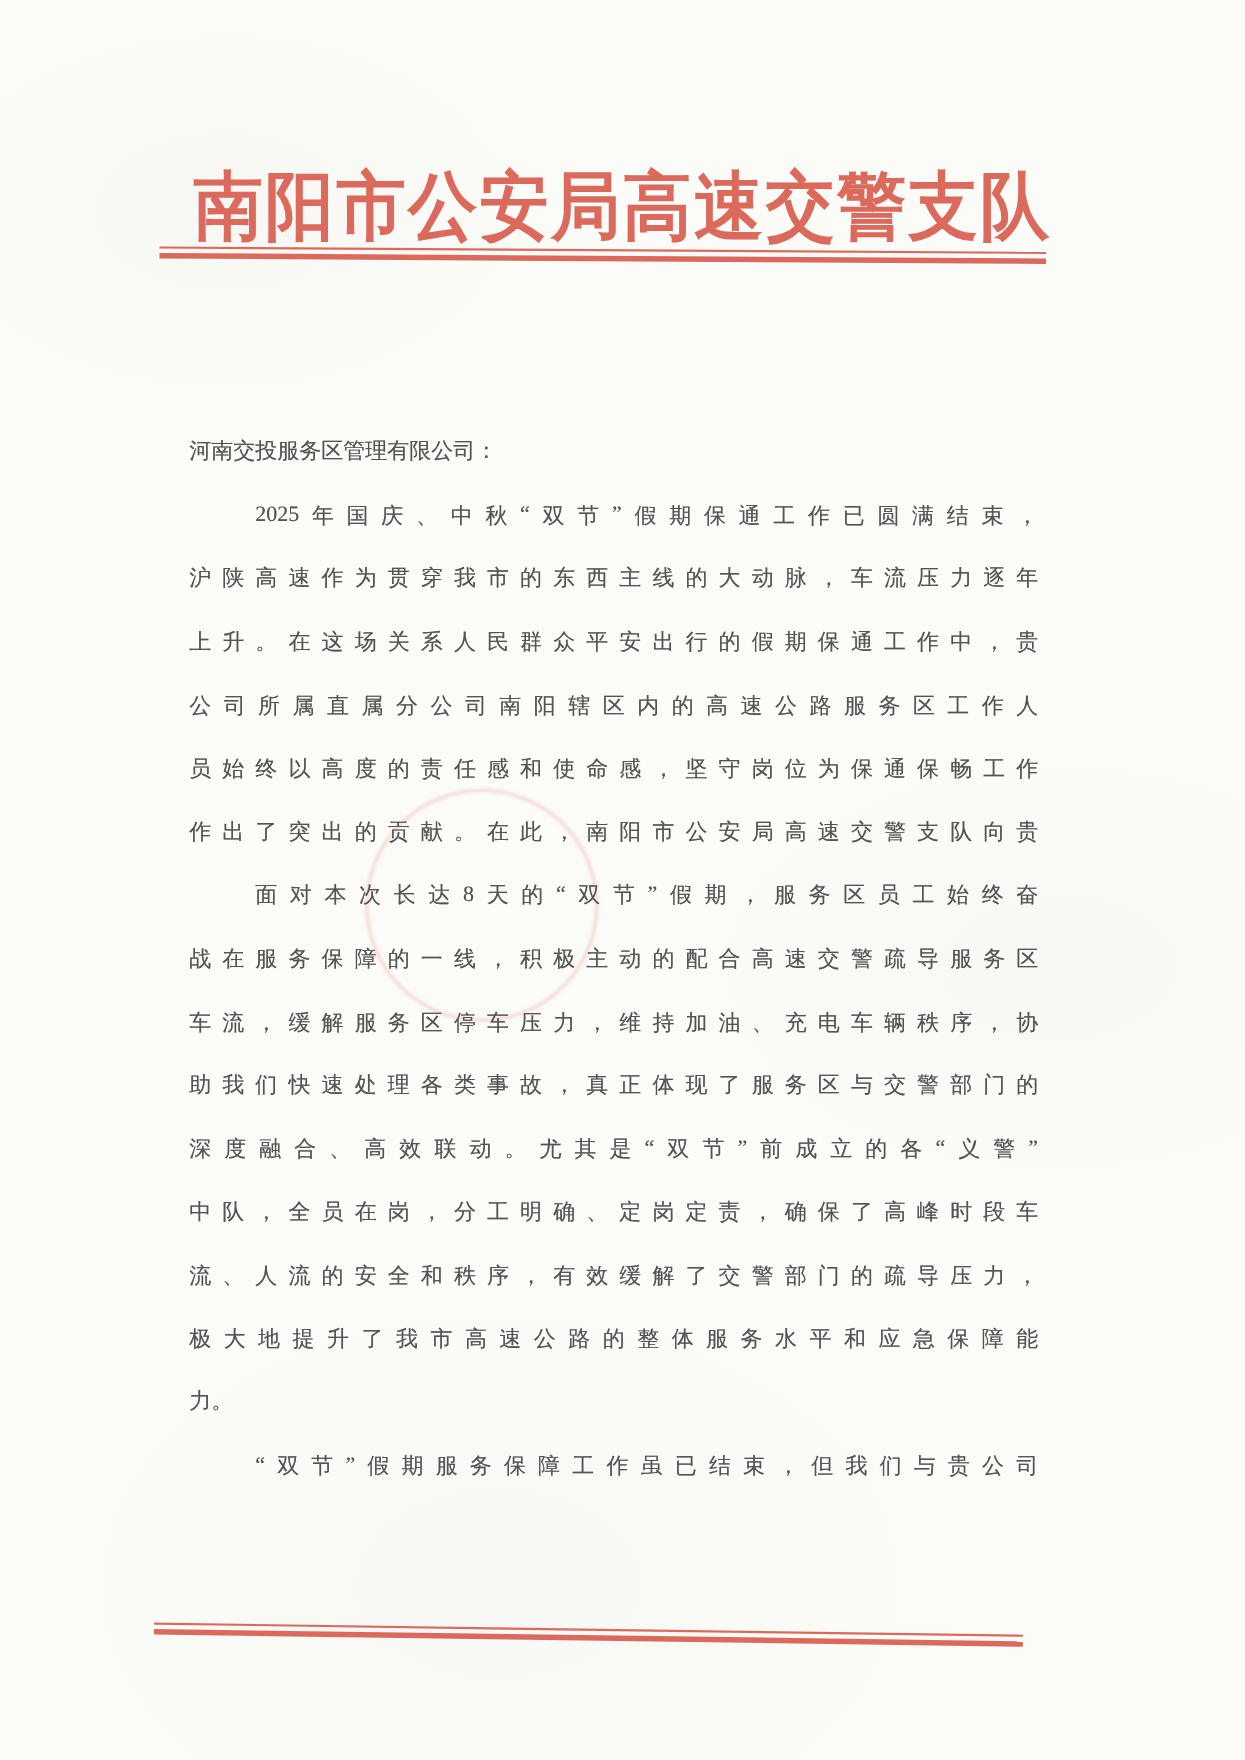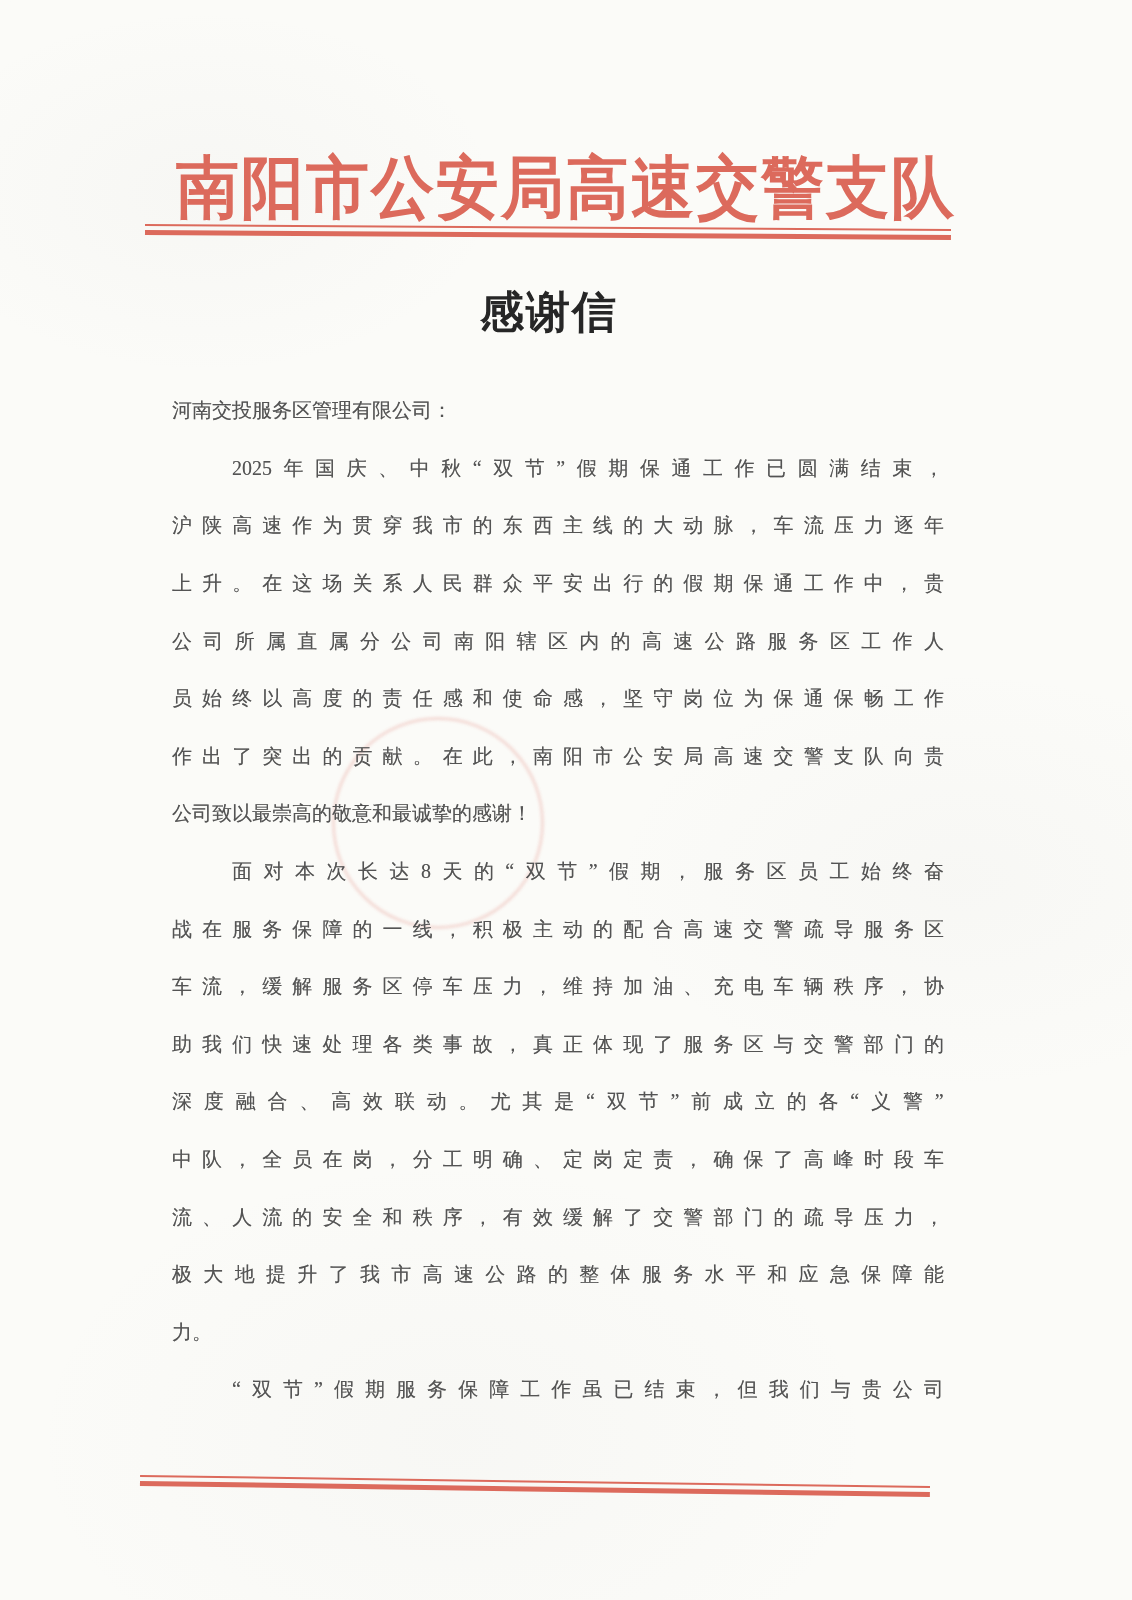--- a/index.html
+++ b/index.html
@@ -97,21 +97,20 @@
 
 <div id="page">
   <div class="scan-tint"></div>
 
   <div class="org-name">南阳市公安局高速交警支队</div>
 
   <div class="dbl-rule rule-top"></div>
 
   <div class="stamp"></div>
 
-  <div class="letter-title">感谢信</div>
 
   <div class="letter-body">
       <div class="line">河南交投服务区管理有限公司：</div>
       <div class="line j ind">
         <span>2025</span>
         <span>年</span>
         <span>国</span>
         <span>庆</span>
         <span>、</span>
         <span>中</span>
@@ -265,21 +264,20 @@
         <span>局</span>
         <span>高</span>
         <span>速</span>
         <span>交</span>
         <span>警</span>
         <span>支</span>
         <span>队</span>
         <span>向</span>
         <span>贵</span>
       </div>
-      <div class="line">公司致以最崇高的敬意和最诚挚的感谢！</div>
       <div class="line j ind">
         <span>面</span>
         <span>对</span>
         <span>本</span>
         <span>次</span>
         <span>长</span>
         <span>达</span>
         <span>8</span>
         <span>天</span>
         <span>的</span>

